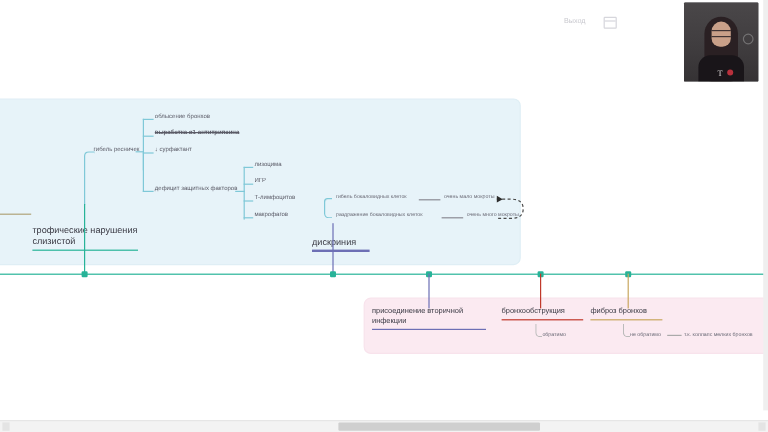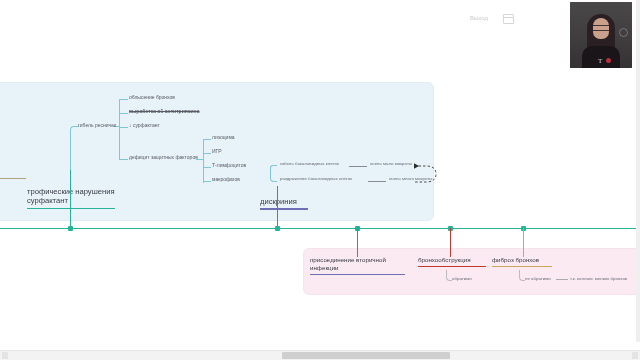--- a/index.html
+++ b/index.html
@@ -300,21 +300,21 @@
     <span class="txt">очень много мокроты</span>
   </div>
 
   <div class="node mid" style="left:-16px; top:168px;">
     <span class="txt">&nbsp;</span>
     <span class="rule" style="width:42px; background:#b0a37a;"></span>
   </div>
 
   <div class="node big" style="left:27px; top:187px;">
     <span class="txt">трофические нарушения</span>
-    <span class="txt">сурфактант</span>
+    <span class="txt">слизистой</span>
     <span class="rule" style="width:88px; background:#27b398;"></span>
   </div>
 
   <div class="node big" style="left:260px; top:197px;">
     <span class="txt">дискриния</span>
     <span class="rule" style="width:48px; background:#6d6fb5;"></span>
   </div>
 
   <div class="conn" style="left:70px; top:170px; height:58px; background:#27b398;"></div>
   <div class="conn" style="left:277px; top:186px; height:42px; background:#6d6fb5;"></div>

